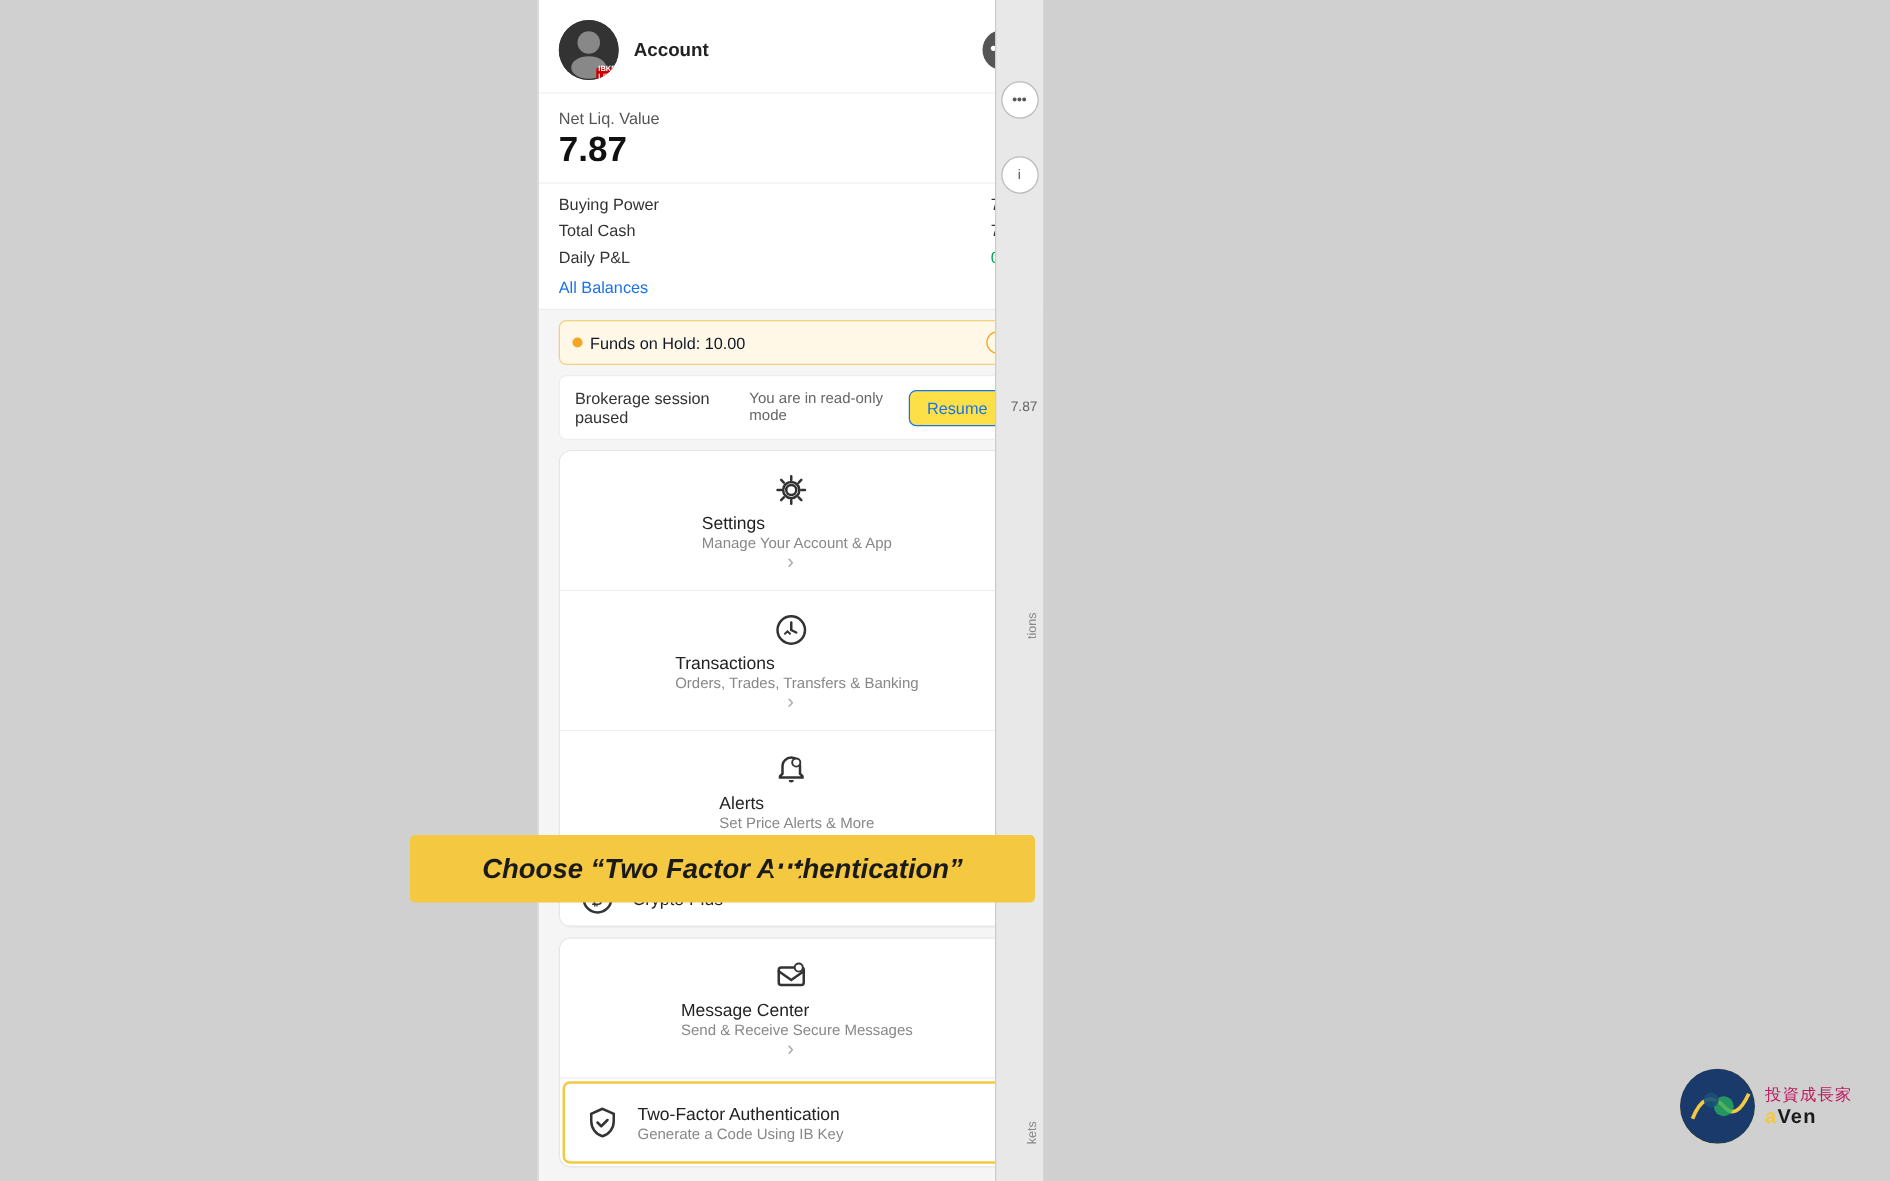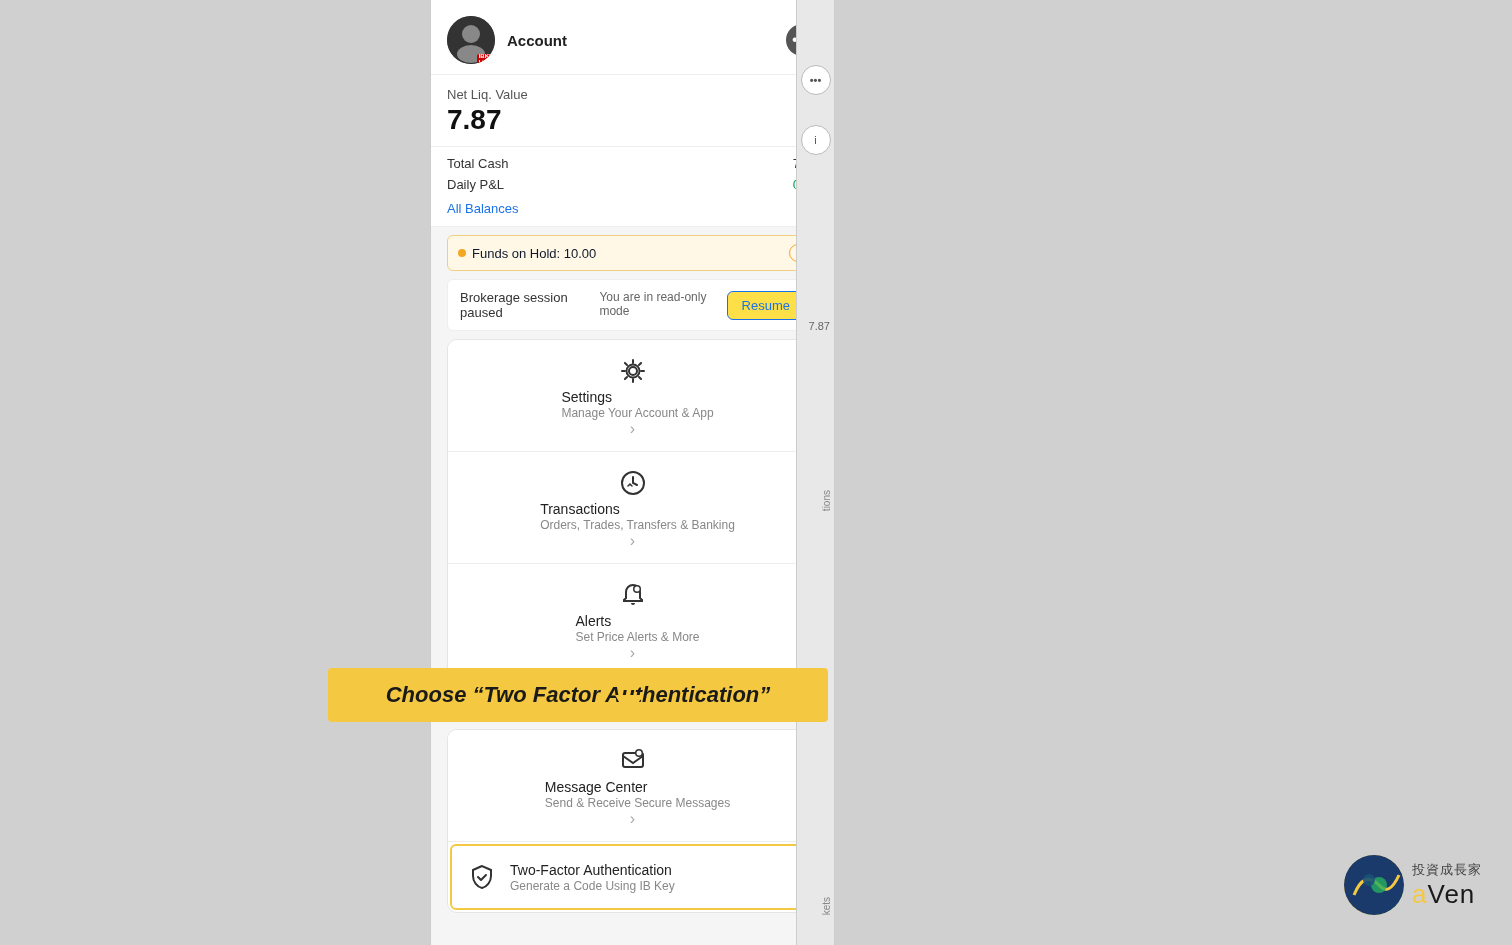--- a/index.html
+++ b/index.html
@@ -383,28 +383,28 @@
     }
 
     .brand-text-block {
       display: flex;
       flex-direction: column;
       align-items: flex-start;
     }
 
     .brand-cn-text {
       font-size: 13px;
-      color: #404040;
+      color: #be185d;
       font-weight: 500;
       letter-spacing: 1px;
     }
 
     .brand-en-text {
-      font-size: 26px;
-      font-weight: 400;
+      font-size: 16px;
+      font-weight: 700;
       color: #1a1a1a;
       letter-spacing: 1px;
     }
 
     
     .menu-item-partial {
       display: flex;
       align-items: center;
       padding: 10px 12px;
       cursor: pointer;
@@ -460,20 +460,24 @@
           <span class="eye-icon">
             <svg width="22" height="16" viewBox="0 0 22 16" fill="none">
               <ellipse cx="11" cy="8" rx="10" ry="7" stroke="#555" stroke-width="1.8"></ellipse>
               <circle cx="11" cy="8" r="3.5" stroke="#555" stroke-width="1.8"></circle>
             </svg>
           </span>
         </div>
       </div>
 
       <div class="balance-rows">
+        <div class="balance-row">
+          <span class="balance-row-label">Buying Power</span>
+          <span class="balance-row-value">7.87</span>
+        </div>
         <div class="balance-row">
           <span class="balance-row-label">Total Cash</span>
           <span class="balance-row-value">7.87</span>
         </div>
         <div class="balance-row">
           <span class="balance-row-label">Daily P&amp;L</span>
           <span class="balance-row-value green">0.00</span>
         </div>
         <a class="all-balances-link">All Balances</a>
       </div>

